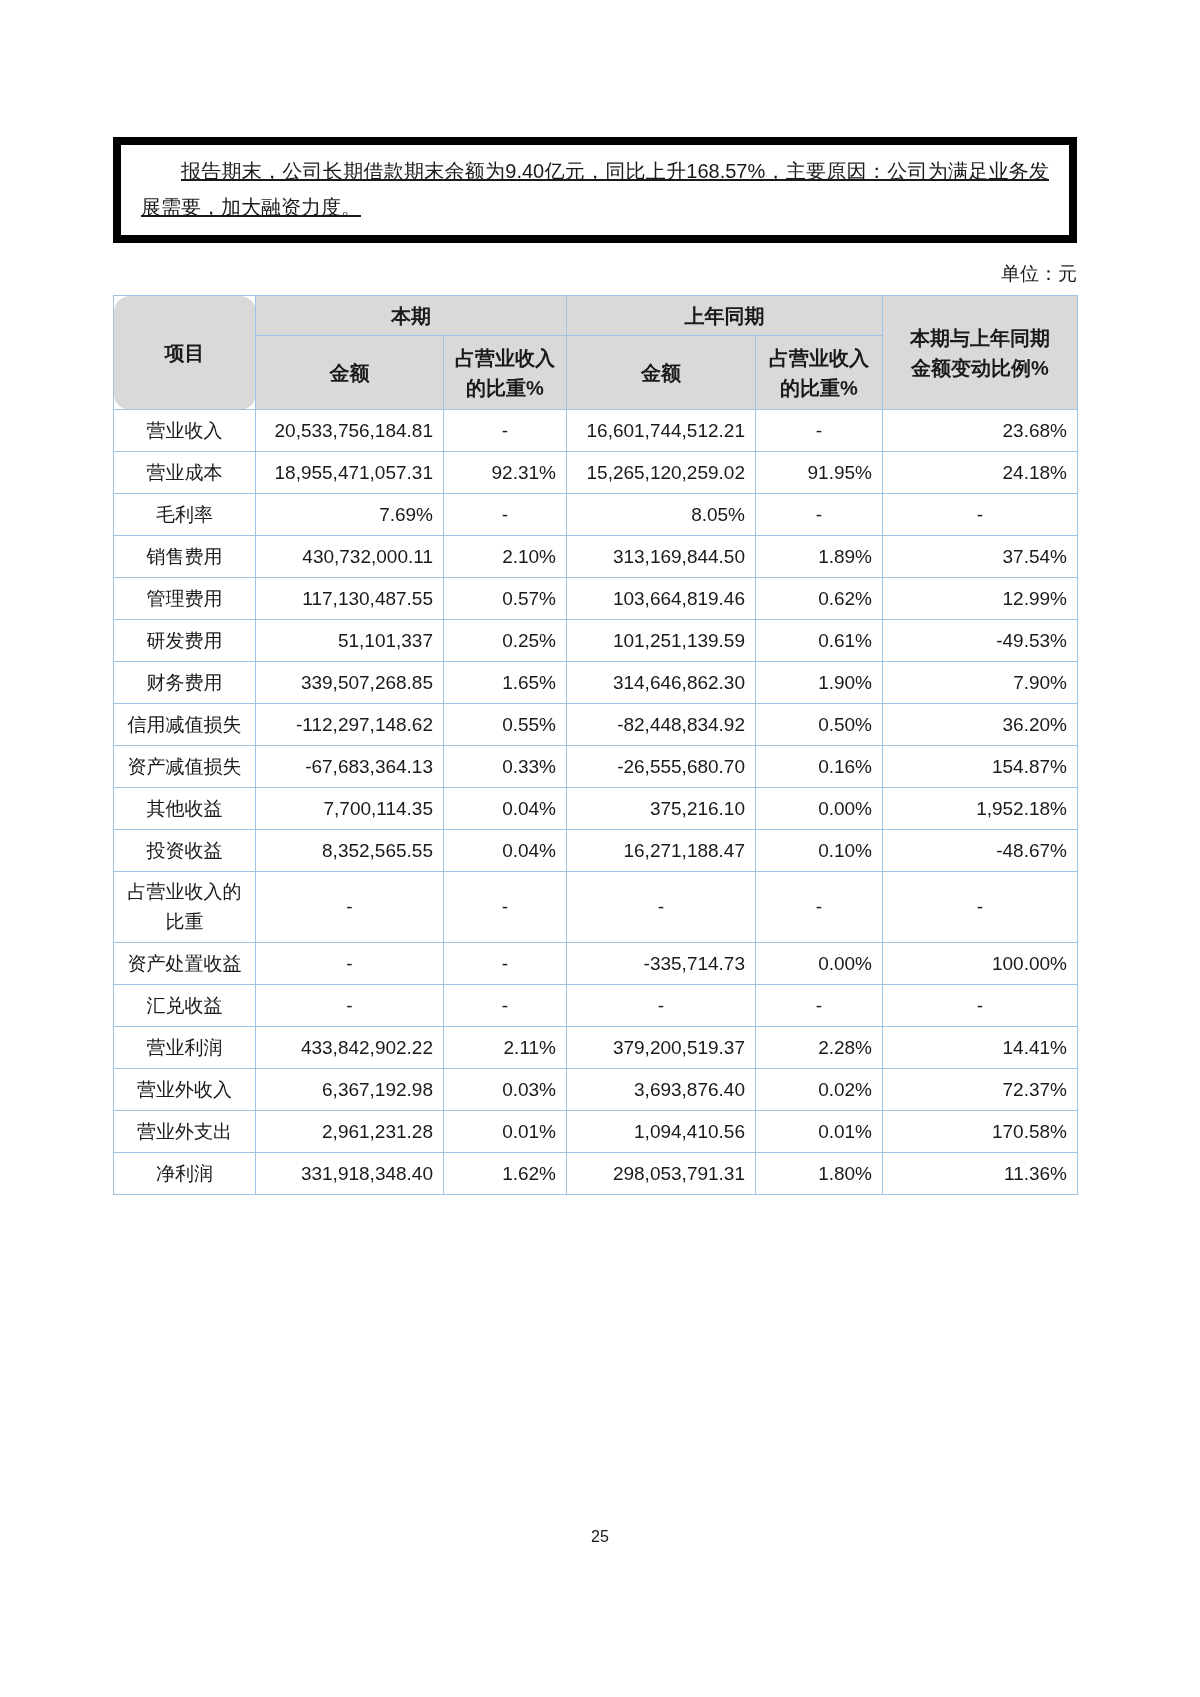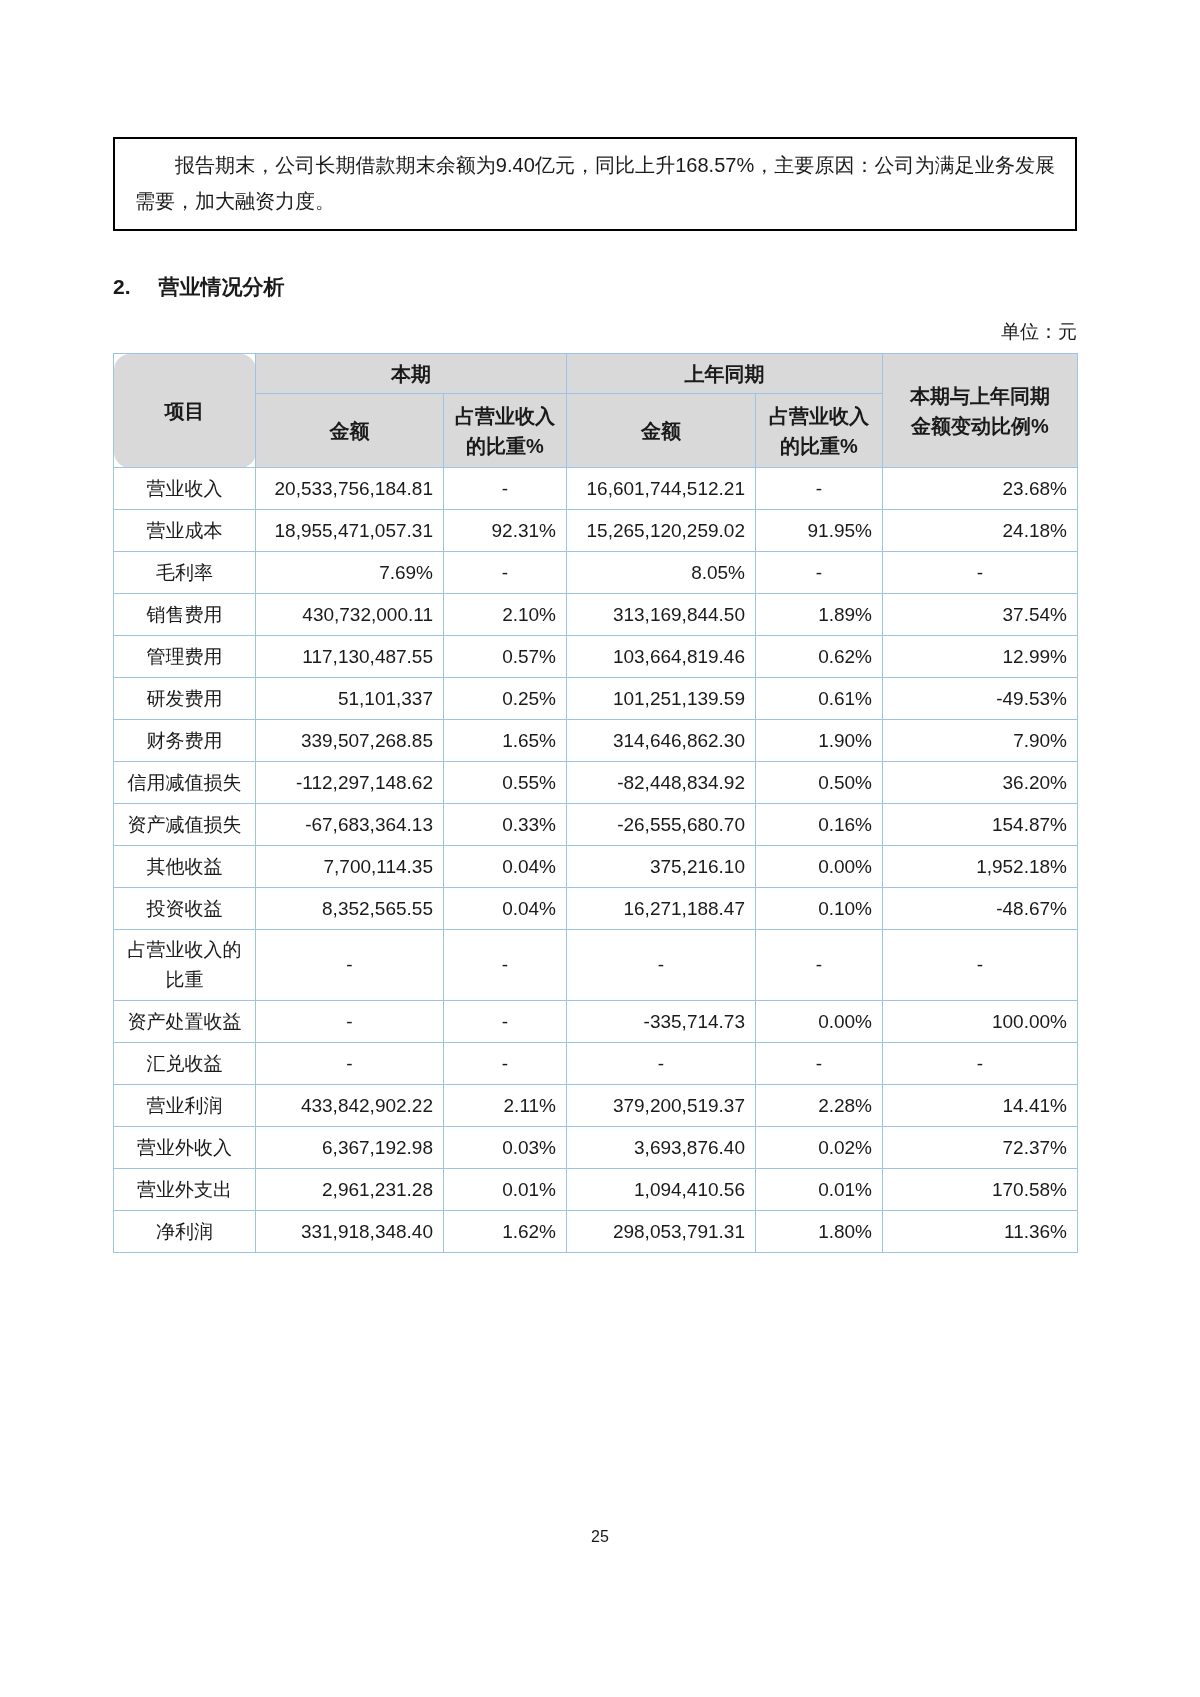--- a/index.html
+++ b/index.html
@@ -8,25 +8,26 @@
     width:1200px;height:1697px;
     background:#ffffff;
     font-family:"Liberation Sans","DejaVu Sans",sans-serif;
     color:#1a1a1a;
     overflow:hidden;
   }
   .note-box{
     margin:137px 0 12px 113px;
     width:964px;
     box-sizing:border-box;
-    border:2px solid #000000;
+    border:8px solid #000000;
     padding:8px 20px 10px 20px;
     font-size:20px;
     line-height:36px;
     text-align:justify;
+    text-decoration:underline;
   }
   .note-box p{margin:0;text-indent:2em;}
   .sec-heading{
     margin:42px 0 0 113px;
     font-size:21px;
     font-weight:bold;
   }
   .sec-heading .sec-num{display:inline-block;margin-right:28px;}
   .sub-heading{
     margin:24px 0 0 113px;
@@ -85,23 +86,20 @@
 </style>
 </head>
 <body>
 
 <div class="page">
 
   <div class="note-box">
     <p>报告期末，公司长期借款期末余额为9.40亿元，同比上升168.57%，主要原因：公司为满足业务发展需要，加大融资力度。</p>
   </div>
 
-  <div class="sec-heading">
-    <span class="sec-num">2.</span><span>营业情况分析</span>
-  </div>
 
 
   <div class="unit-row">单位：元</div>
 
   <table class="profit">
     <colgroup>
       <col style="width:142px">
       <col style="width:188px">
       <col style="width:123px">
       <col style="width:189px">

